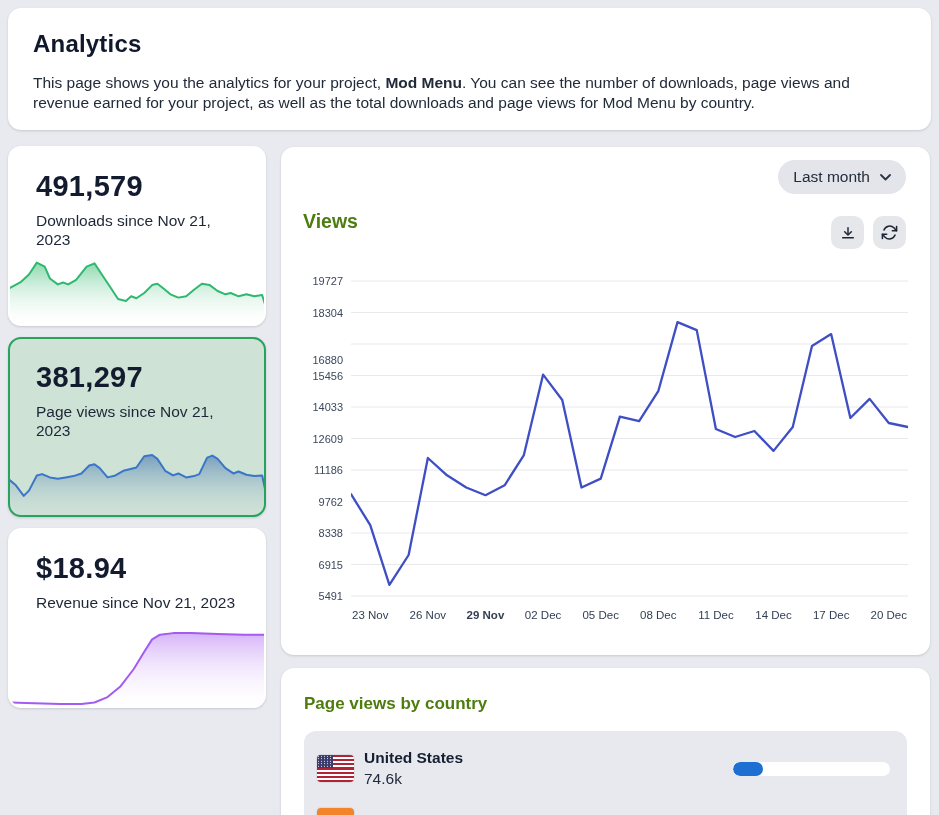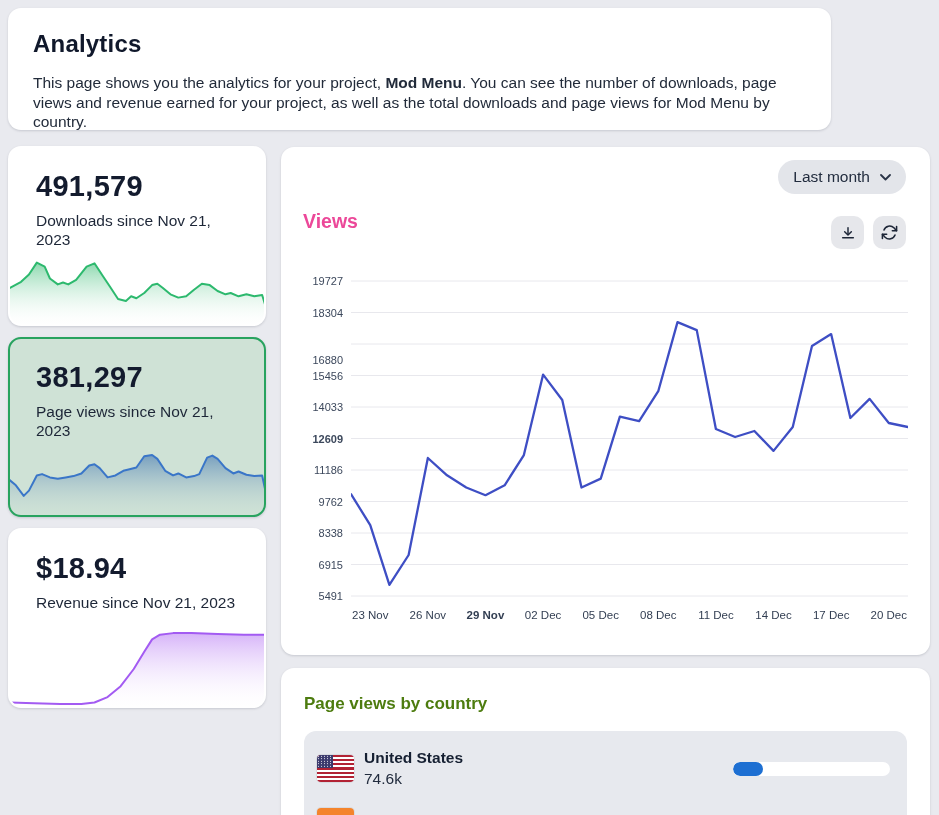--- a/index.html
+++ b/index.html
@@ -10,21 +10,21 @@
     color:#1c2433;
     position:relative;
   }
   .card {
     position:absolute;
     background:#ffffff;
     border-radius:13px;
     box-shadow:0 1px 3px rgba(25,30,50,0.10), 0 1px 2px rgba(25,30,50,0.06);
   }
   
-  #header-card { left:8px; top:8px; width:823px; height:122px; padding:22px 25px; }
+  #header-card { left:8px; top:8px; width:923px; height:122px; padding:22px 25px; }
   #header-card h1 { font-size:24px; font-weight:bold; color:#10182b; letter-spacing:.2px; }
   #header-card p { margin-top:15px; font-size:15.5px; line-height:19.5px; color:#222b3a; max-width:880px; }
   #header-card p b { font-weight:bold; }
   
   .stat-card {
     left:8px; width:258px; height:180px; overflow:hidden; cursor:pointer;
     border:2px solid transparent;
   }
   #stat-0 { top:146px; } #stat-1 { top:337px; } #stat-2 { top:528px; }
   .stat-value { position:absolute; left:26px; top:22px; font-size:29px; font-weight:bold; color:#131b2e; letter-spacing:.3px; }
@@ -37,21 +37,21 @@
     position:absolute; right:24px; top:13px; height:34px; padding:0 15px;
     background:#e3e5ea; border:none; border-radius:17px;
     font-family:"Liberation Sans",sans-serif; font-size:15.5px; color:#222c3e;
     display:flex; align-items:center; gap:10px; cursor:pointer;
   }
   .icon-btns { position:absolute; right:24px; top:69px; display:flex; gap:9px; }
   .icon-btn {
     width:33px; height:33px; border:none; border-radius:10px; background:#e6e7eb;
     display:flex; align-items:center; justify-content:center; cursor:pointer; color:#1d2637;
   }
-  #views-title { position:absolute; left:22px; top:63px; font-size:19.5px; font-weight:bold; color:#ec4899; }
+  #views-title { position:absolute; left:22px; top:63px; font-size:19.5px; font-weight:bold; color:#4d7c0f; }
   #chart-box { position:absolute; left:22px; top:126px; right:22px; height:372px; }
   #y-labels { position:absolute; left:0; top:0; width:48px; height:330px; }
   .ytick { position:absolute; right:8px; transform:translateY(-50%); font-size:11px; color:#3c485c; white-space:nowrap; }
   #plot { position:absolute; left:48px; right:0; top:0; height:330px; }
   #plot svg { width:100%; height:330px; display:block; }
   #x-labels { position:absolute; left:48px; right:0; top:336px; height:20px; }
   .xtick { position:absolute; transform:translateX(-50%); font-size:11.5px; color:#323e52; white-space:nowrap; }
   
   #country-card { left:281px; top:668px; width:649px; height:280px; padding:26px 23px; }
   #country-title { font-size:17px; font-weight:bold; color:#4d7c0f; }
@@ -152,21 +152,21 @@
     </button>
   </div>
 
   <div id="chart-box">
     <div id="y-labels">
         <div class="ytick" style="top: 8px;">19727</div>
         <div class="ytick" style="top: 39.5px;">18304</div>
         <div class="ytick" style="top: 71px; margin-top: 16px;">16880</div>
         <div class="ytick" style="top: 102.5px;">15456</div>
         <div class="ytick" style="top: 134px;">14033</div>
-        <div class="ytick" style="top: 165.5px; font-weight: bold;">12609</div>
+        <div class="ytick" style="top: 165.5px;">12609</div>
         <div class="ytick" style="top: 197px;">11186</div>
         <div class="ytick" style="top: 228.5px;">9762</div>
         <div class="ytick" style="top: 260px;">8338</div>
         <div class="ytick" style="top: 291.5px;">6915</div>
         <div class="ytick" style="top: 323px;">5491</div>
       </div>
     <div id="plot">
       <svg id="plot-svg" viewBox="0 0 550 330" preserveAspectRatio="none">
           <line x1="0" x2="550" y1="8" y2="8" stroke="#e8e8ed" stroke-width="1" class="nss"></line>
           <line x1="0" x2="550" y1="39.5" y2="39.5" stroke="#e8e8ed" stroke-width="1" class="nss"></line>

